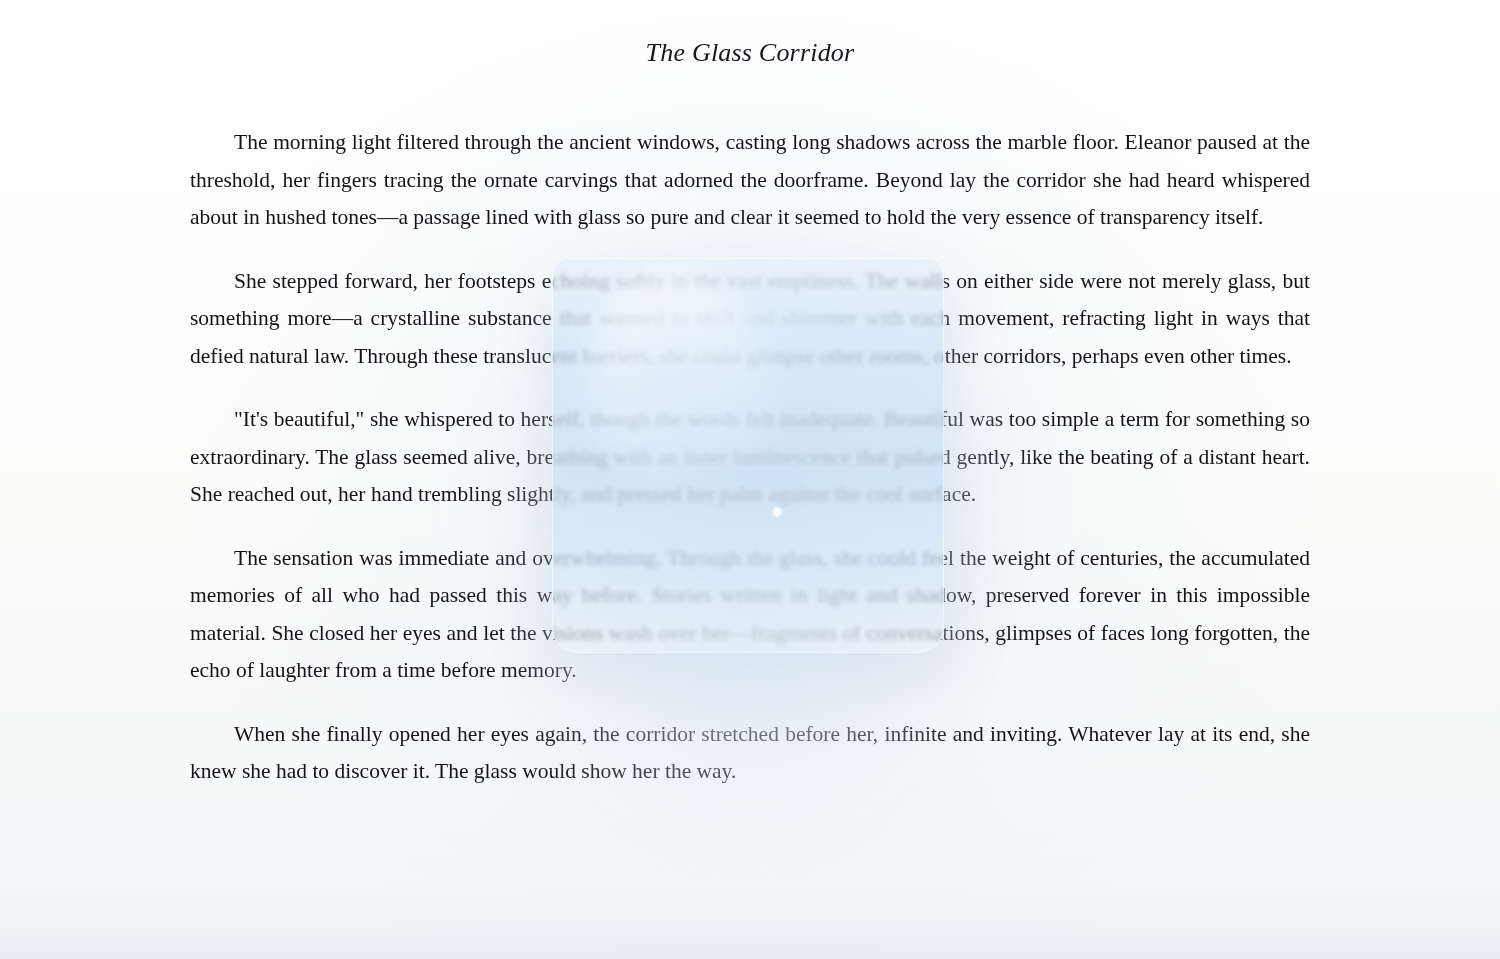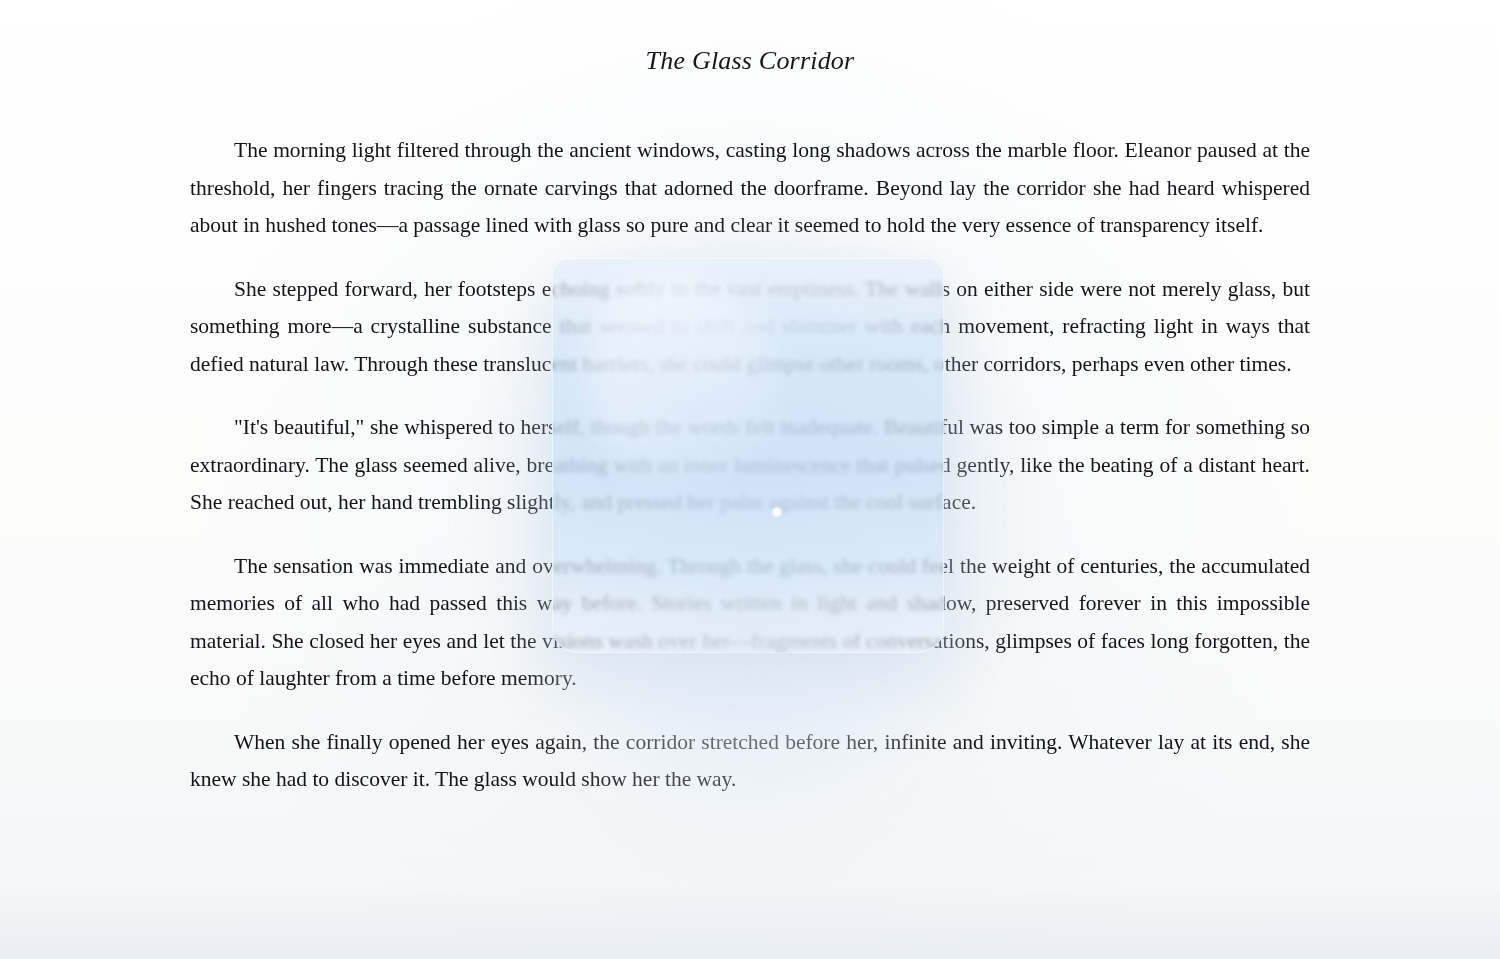--- a/index.html
+++ b/index.html
@@ -22,21 +22,21 @@
     inset: 0;
     background:
       radial-gradient(circle at 50% 52%, rgba(205,222,240,0.40) 0%, rgba(226,236,246,0.18) 34%, rgba(253,253,252,0) 62%),
       linear-gradient(180deg, #ffffff 0%, #fcfcfb 55%, #f3f5f7 100%);
     pointer-events: none;
   }
 
   .doc {
     position: relative;
     width: 1120px;
-    margin: 8px auto;
+    margin: 0 auto;
     padding-top: 38px;
   }
 
   .doc-title {
     font-style: italic;
     font-size: 26px;
     text-align: center;
     letter-spacing: 0.2px;
     color: #16161b;
     margin: 0 0 56px 0;

